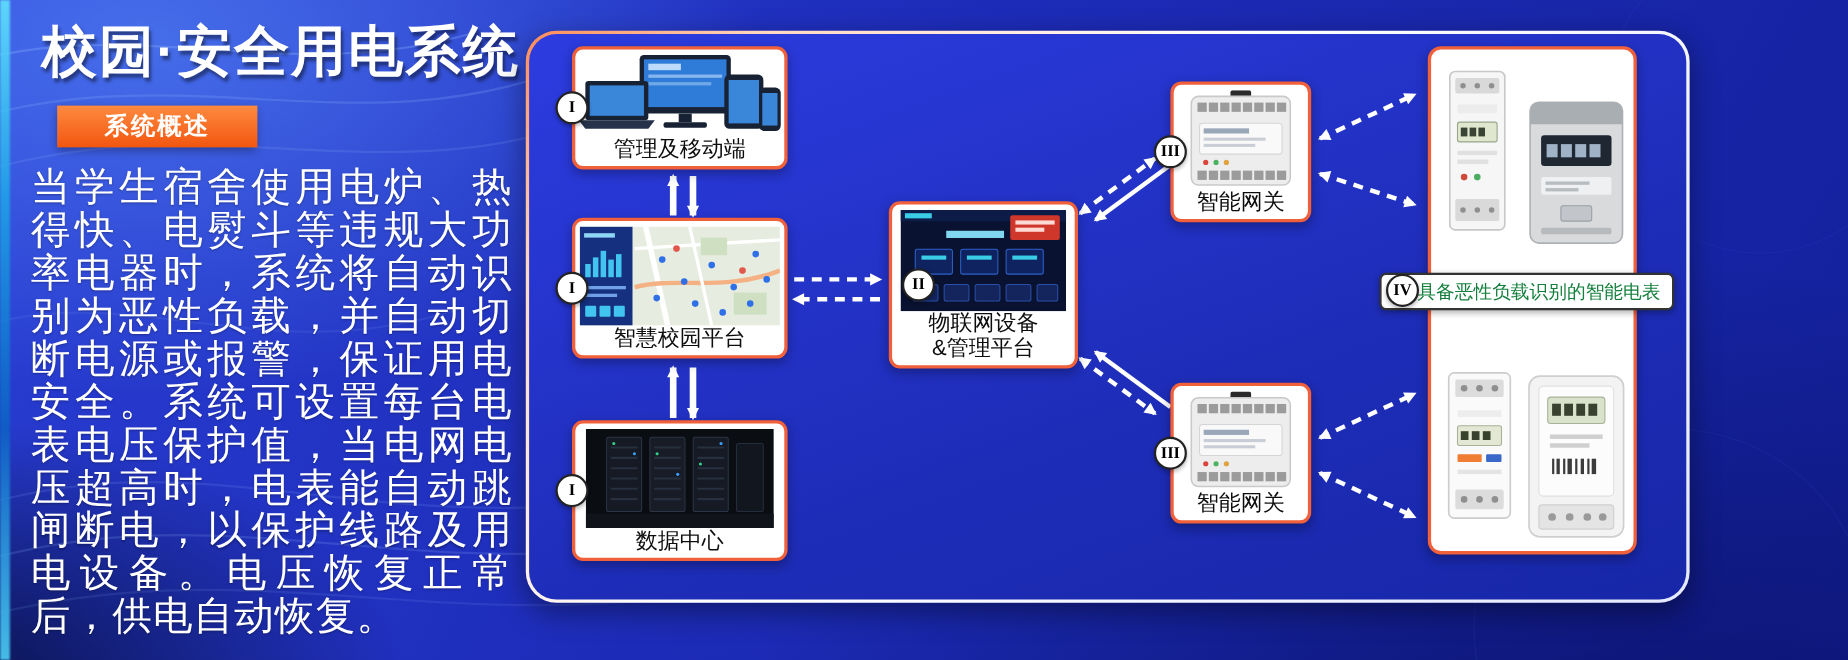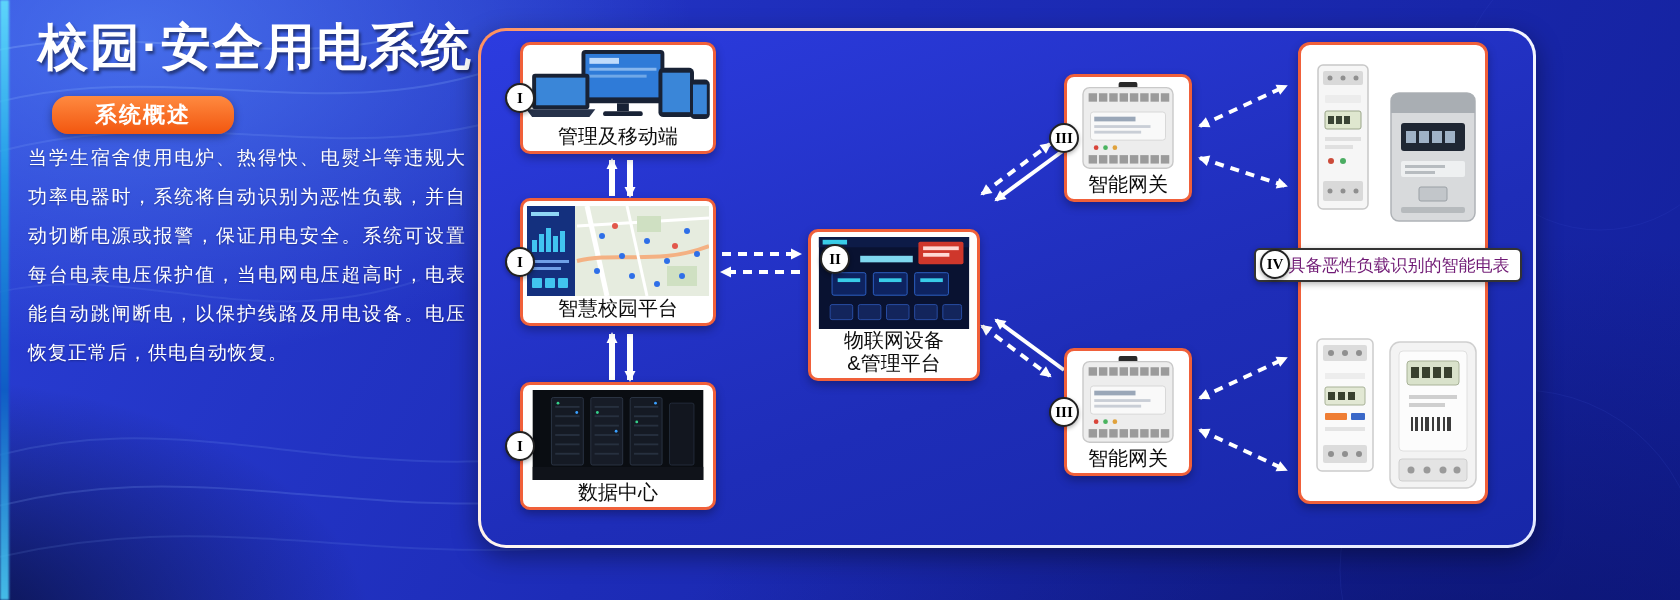--- a/index.html
+++ b/index.html
@@ -17,27 +17,27 @@
     background:linear-gradient(180deg,#63e9ff 0%,#1fa6e8 30%,#0c63c4 65%,#4fd9ff 100%);
     filter:blur(1px);}
   .page-title{
     position:absolute;left:38px;top:14px;width:440px;z-index:2;
     color:#ffffff;font-size:50px;font-weight:bold;letter-spacing:2px;
     text-shadow:2px 3px 3px rgba(0,0,0,0.45);
   }
   .badge{
     position:absolute;left:52px;top:96px;width:182px;height:38px;z-index:2;
     background:linear-gradient(180deg,#ff8a40,#f2560f);
-    border-radius:16px;display:flex;align-items:center;justify-content:center;
+    border-radius:0;display:flex;align-items:center;justify-content:center;
     color:#fff;font-size:22px;font-weight:bold;letter-spacing:2px;
     box-shadow:0 3px 8px rgba(0,0,0,0.35);
   }
   .description{
-    position:absolute;left:28px;top:138px;width:438px;z-index:2;
-    color:#ffffff;font-size:19px;line-height:39px;letter-spacing:1px;
+    position:absolute;left:28px;top:150px;width:438px;z-index:2;
+    color:#ffffff;font-size:36px;line-height:39px;letter-spacing:1px;
     text-shadow:0 1px 2px rgba(0,0,0,0.3);text-align:justify;
   }
   .panel-border{
     position:absolute;left:478px;top:28px;width:1058px;height:520px;z-index:2;
     border-radius:28px;padding:3px;box-sizing:border-box;
     background:linear-gradient(135deg,#ff8a55 0%,#ffd9c4 14%,#ffffff 42%,#e4e9ff 100%);
     box-shadow:0 8px 26px rgba(0,0,0,0.4);
   }
   .panel-inner{
     width:100%;height:100%;border-radius:25px;
@@ -47,21 +47,21 @@
   .card{
     position:absolute;z-index:4;background:#ffffff;
     border:3px solid #f0603a;border-radius:10px;box-sizing:border-box;
     display:flex;flex-direction:column;align-items:center;justify-content:space-between;
     padding:5px 5px 3px;box-shadow:0 4px 10px rgba(0,0,0,0.3);
   }
   .card-label{font-size:20px;color:#0d0d0d;line-height:1.15;text-align:center;font-weight:500;}
   .card-mgmt{left:520px;top:42px;width:196px;height:112px;align-items:center;}
   .card-campus{left:520px;top:198px;width:196px;height:128px;}
   .card-datacenter{left:520px;top:382px;width:196px;height:128px;}
-  .card-iot{left:808px;top:183px;width:172px;height:152px;margin-top:46px;}
+  .card-iot{left:808px;top:183px;width:172px;height:152px;}
   .card-gw-top{left:1064px;top:74px;width:128px;height:128px;}
   .card-gw-bottom{left:1064px;top:348px;width:128px;height:128px;}
   .meters-panel{
     position:absolute;left:1298px;top:42px;width:190px;height:462px;z-index:4;
     background:#ffffff;border:3px solid #f0603a;border-radius:12px;box-sizing:border-box;
     box-shadow:0 4px 10px rgba(0,0,0,0.3);
   }
   .meter{position:absolute;}
   .meter-a{left:14px;top:16px;}
   .meter-b{left:88px;top:46px;}
@@ -72,21 +72,21 @@
     background:#ffffff;border:2px solid #222;box-sizing:border-box;
     display:flex;align-items:center;justify-content:center;
     color:#000;font-size:15px;font-weight:bold;
     font-family:"Liberation Serif",serif;
     box-shadow:0 2px 4px rgba(0,0,0,0.3);
   }
   .meters-label-box{
     position:absolute;left:1254px;top:248px;width:268px;height:34px;z-index:5;
     background:#ffffff;border:2px solid #333;border-radius:6px;box-sizing:border-box;
     display:flex;align-items:center;justify-content:center;
-    color:#701a75;font-size:17px;padding-left:22px;
+    color:#15803d;font-size:17px;padding-left:22px;
     box-shadow:0 2px 6px rgba(0,0,0,0.3);
   }
 </style>
 </head>
 <body>
 
 <div class="canvas">
 
   <svg class="bg-waves" width="1680" height="600">
     <g fill="none" stroke="#8fb6ff" stroke-width="2">

